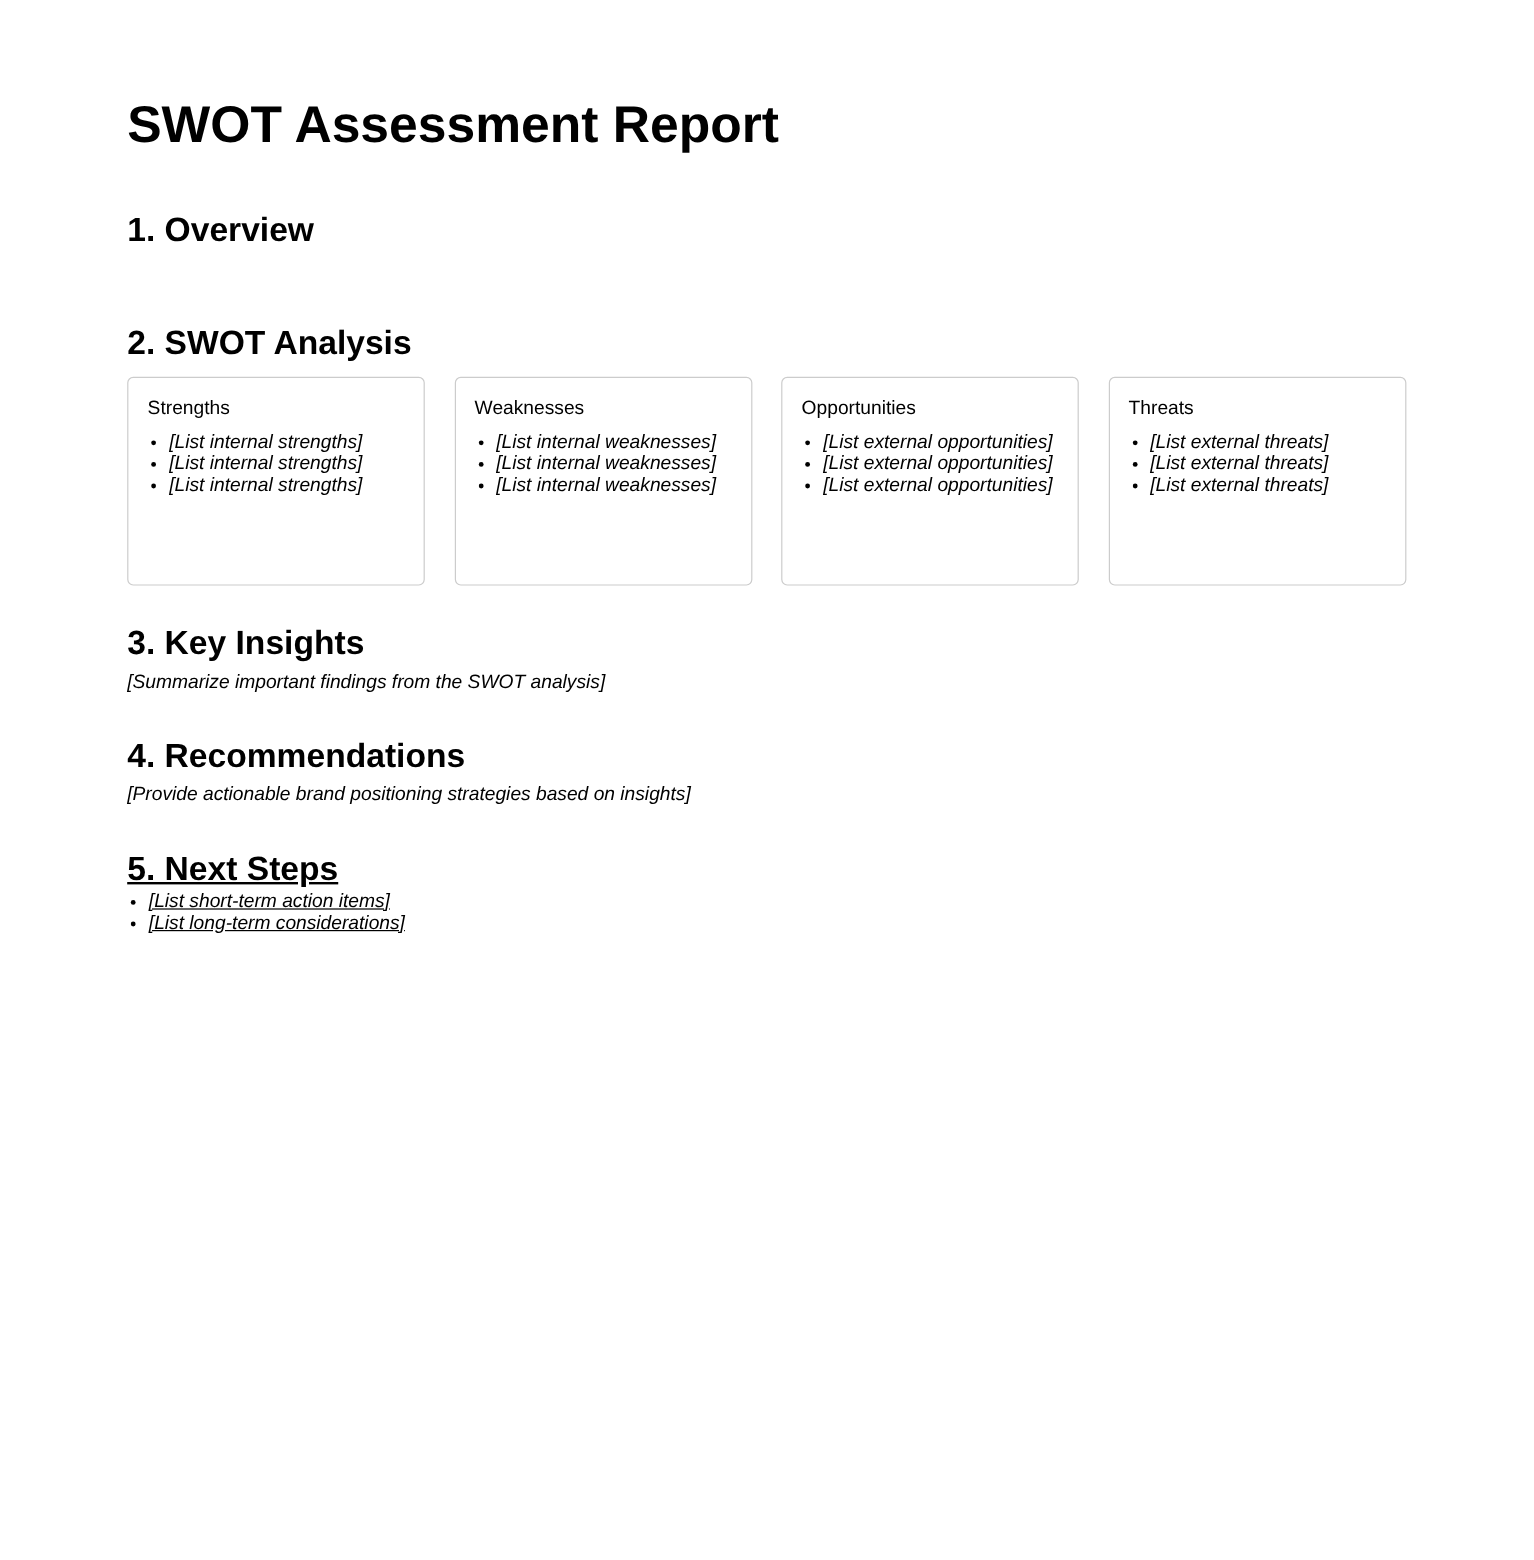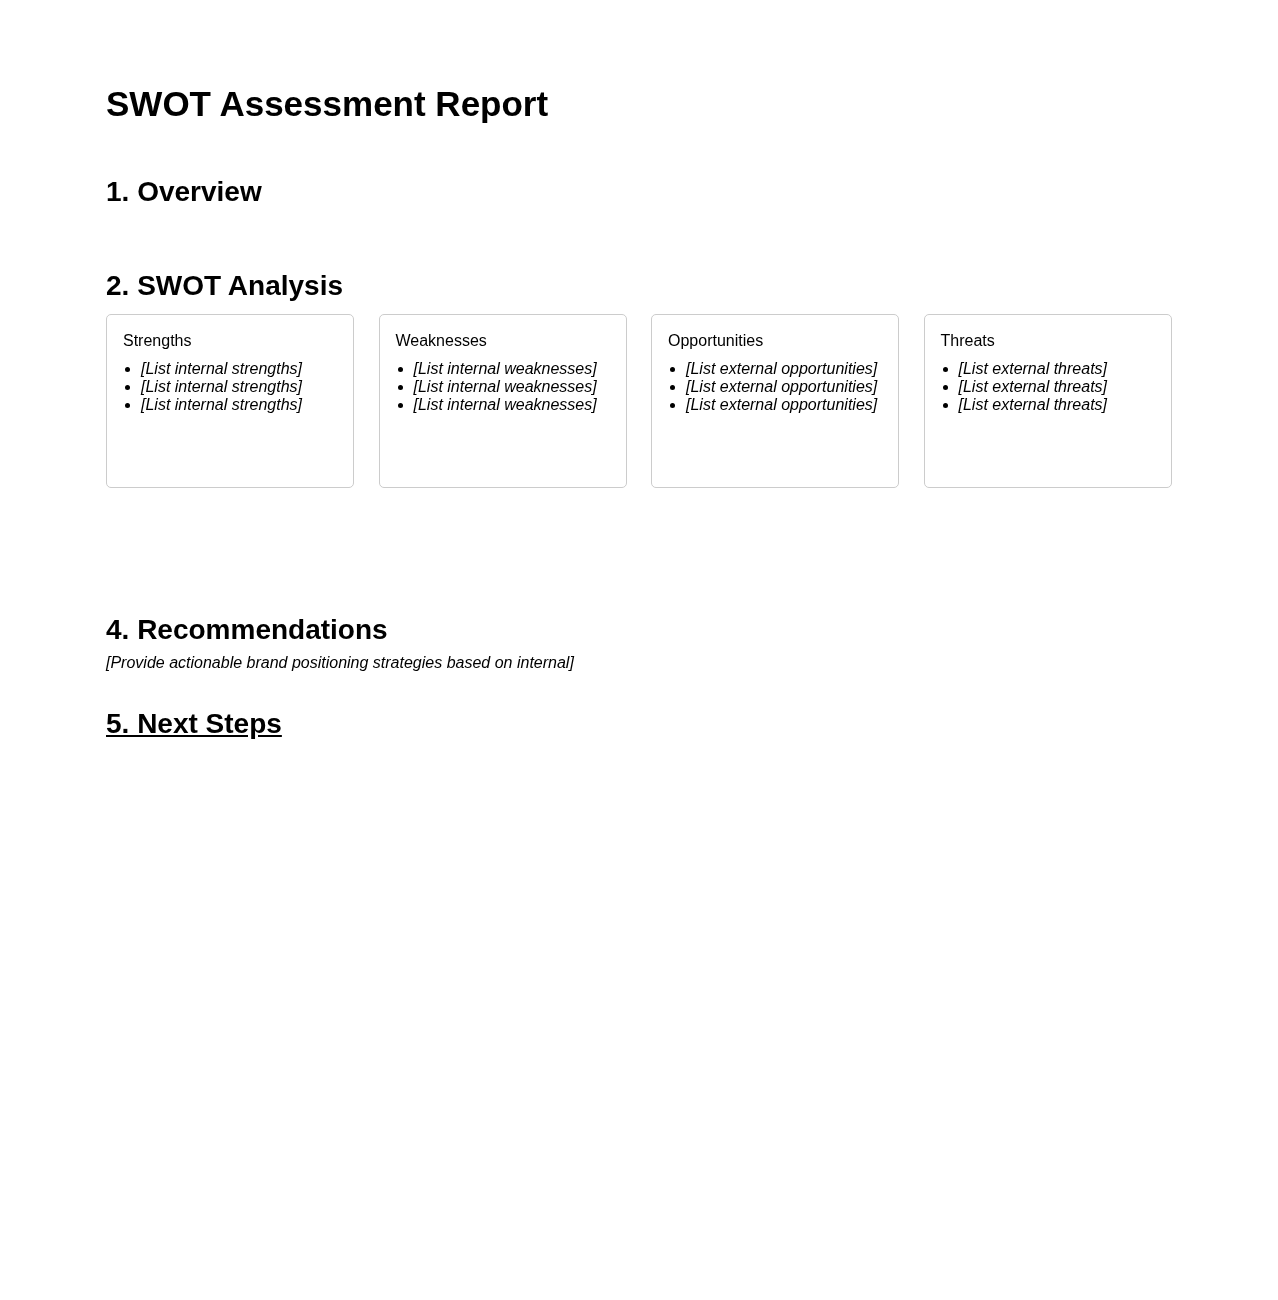--- a/index.html
+++ b/index.html
@@ -4,21 +4,21 @@
   <style>
     html, body { margin: 0; padding: 0; background: #ffffff; }
     body {
       width: 1278px; height: 1300px;
       font-family: "Liberation Sans", sans-serif;
       color: #000;
       position: relative;
     }
     .page { position: absolute; left: 106px; top: 84px; width: 1066px; }
     h1 {
-      margin: 0; font-size: 35px; font-weight: bold; line-height: 40px;
+      margin: 0; font-size: 43px; font-weight: bold; line-height: 40px;
     }
     h2 {
       margin: 0; font-size: 28px; font-weight: bold; line-height: 24px;
     }
     .placeholder { font-style: italic; font-size: 16px; line-height: 18px; margin: 0; }
     .sec-overview { position: absolute; top: 96px; left: 0; }
     .sec-overview p { margin-top: 12px; }
     .sec-swot { position: absolute; top: 190px; left: 0; width: 1152px; }
     .swot-grid {
       margin-top: 16px;
@@ -86,22 +86,30 @@
         <h3 class="card-title">Threats</h3>
         <ul>
           <li>[List external threats]</li>
           <li>[List external threats]</li>
           <li>[List external threats]</li>
         </ul>
       </div>
     </div>
   </div>
 
+  <div class="sec-insights">
+    <h2>3. Key Insights</h2>
+    <p class="placeholder">[Summarize important findings from the SWOT analysis]</p>
+  </div>
 
   <div class="sec-reco">
     <h2>4. Recommendations</h2>
-    <p class="placeholder">[Provide actionable brand positioning strategies based on internal]</p>
+    <p class="placeholder">[Provide actionable brand positioning strategies based on insights]</p>
   </div>
 
   <div class="sec-next">
     <h2>5. Next Steps</h2>
+    <ul>
+      <li>[List short-term action items]</li>
+      <li>[List long-term considerations]</li>
+    </ul>
   </div>
 </div>
 
 </body></html>

